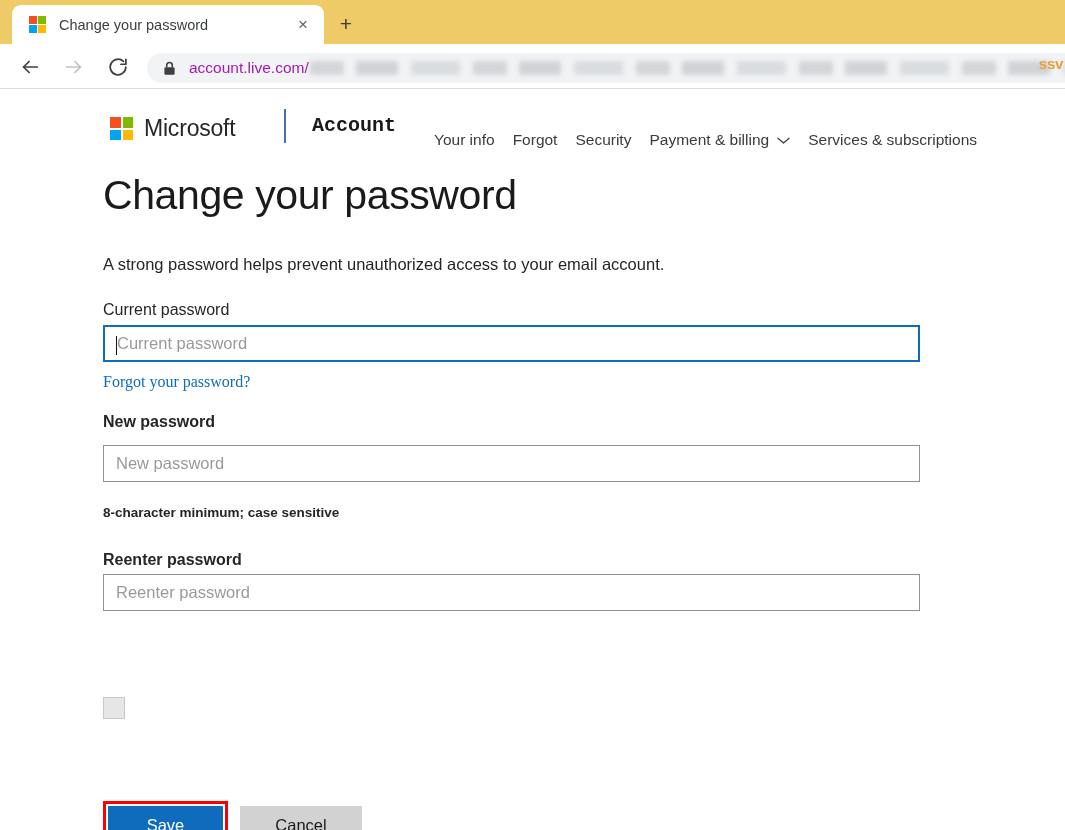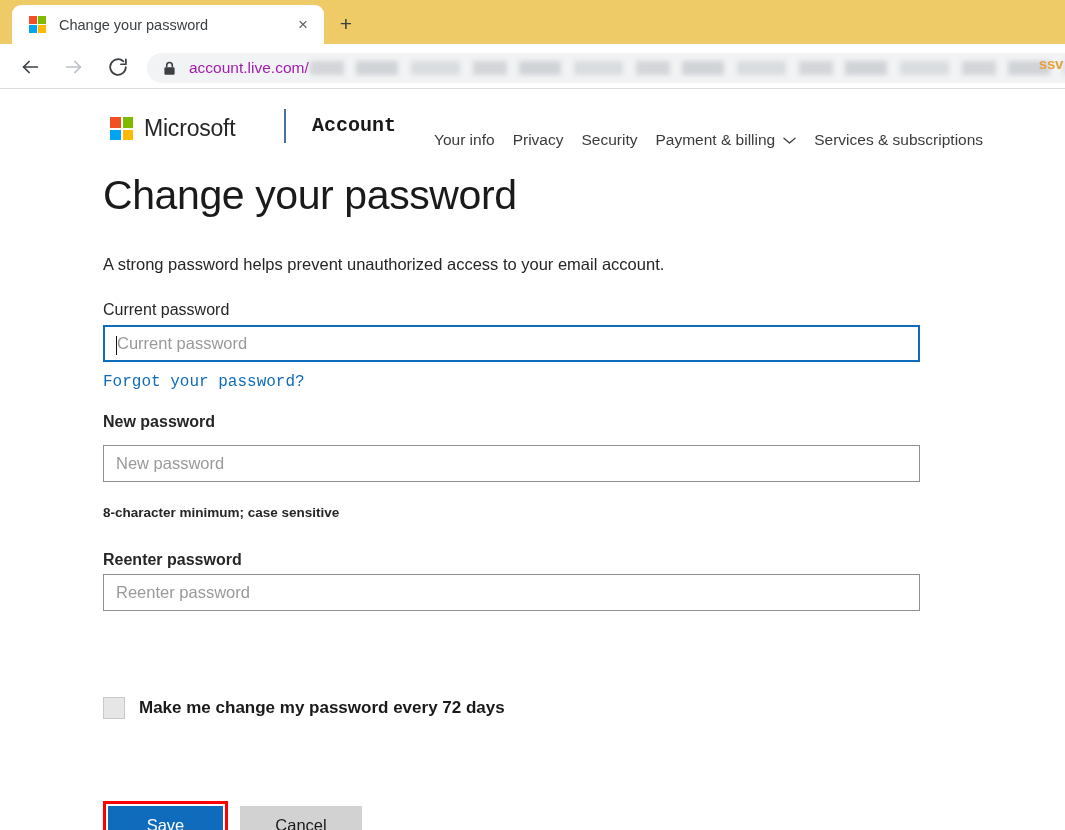--- a/index.html
+++ b/index.html
@@ -186,21 +186,21 @@
     border: 1px solid #919191;
   }
   .caretbar {
     position: absolute; left: 116px; width: 1px; height: 19px;
     background: #111; top: 148px;
   }
 
   .link {
     position: absolute; left: 103px;
     font-size: 16px; color: #0f6cbd; text-decoration: none;
-    font-family: Liberation Mono, monospace;
+    font-family: Liberation Serif, serif;
   }
   .hint {
     position: absolute; left: 103px;
     font-size: 13.5px; color: #262626; font-weight: 600;
     font-family: "Liberation Sans", sans-serif;
   }
 
   .cbrow {
     position: absolute; left: 103px; top: 546px;
     display: flex; align-items: center;
@@ -299,21 +299,21 @@
             <i></i>
             <i></i>
             <i></i>
         </span>
         <span class="ms-wordmark">Microsoft</span>
       </div>
       <div class="hdr-divider"></div>
       <div class="hdr-account">Account</div>
       <nav class="hdr-nav">
         <a href="#">Your info</a>
-        <a href="#">Privacy</a>
+        <a href="#">Forgot</a>
         <a href="#">Security</a>
         <a href="#" class="with-caret">
           <span>Payment &amp; billing</span>
           <span class="caret">
             <svg width="13" height="9" viewBox="0 0 14 9" fill="none" stroke="#3b3b3b" stroke-width="1.3" stroke-linecap="round" stroke-linejoin="round">
                 <polyline points="1,2 7,7.2 13,2"></polyline>
               </svg>
           </span>
         </a>
         <a href="#">Services &amp; subscriptions</a>
@@ -333,21 +333,20 @@
 
       <div class="field-label bold" style="top:262px;">New password</div>
       <input class="pw-input normal" type="text" style="top: 294px;" readonly="" placeholder="New password">
       <div class="hint" style="top:354px;">8-character minimum; case sensitive</div>
 
       <div class="field-label bold" style="top:400px;">Reenter password</div>
       <input class="pw-input normal" type="text" style="top: 423px;" readonly="" placeholder="Reenter password">
 
       <div class="cbrow">
         <span class="cbox"></span>
-        <span class="cblabel">Make me change my password every 72 days</span>
       </div>
 
       <div class="btnrow">
         <button class="btn-save">Save</button>
         <button class="btn-cancel">Cancel</button>
         <div class="annot-box"></div>
       </div>
 
     </div>
   </div>

